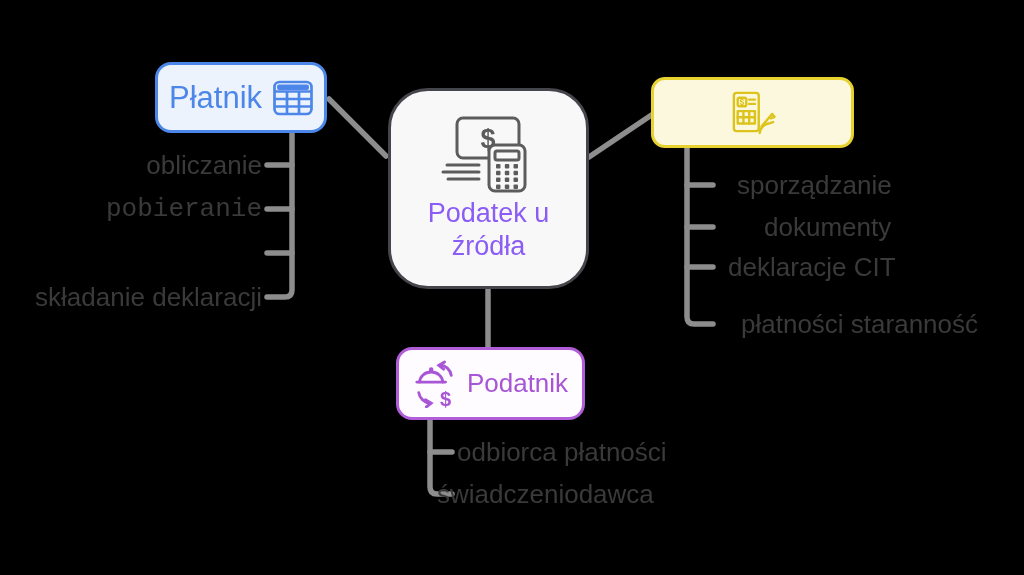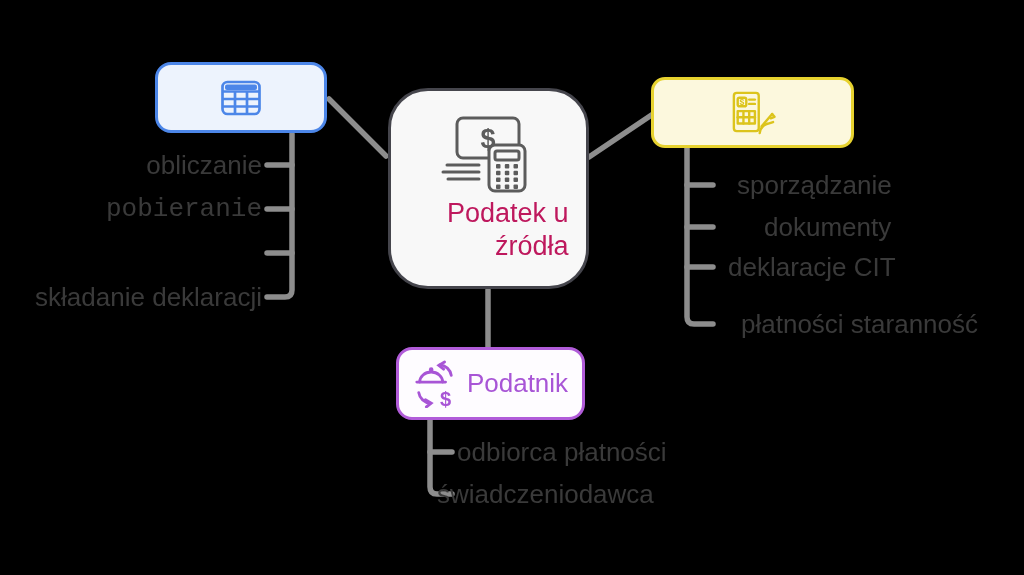--- a/index.html
+++ b/index.html
@@ -16,22 +16,22 @@
     background:#EDF3FD;border:3px solid #4C86E8;border-radius:16px;gap:11px;
   }
   .platnik-node .lbl{color:#4C86E8;font-size:31px;font-weight:500;}
 
   .center-node{
     left:388px;top:88px;width:201px;height:201px;
     background:#F8F8F8;border:3.5px solid #45454C;border-radius:40px;
     flex-direction:column;gap:4px;
   }
   .center-node .lbl{
-    color:#be185d;font-size:27px;line-height:33px;font-weight:500;
-    width:160px;text-align:right;white-space:normal;
+    color:#8b5cf6;font-size:27px;line-height:33px;font-weight:500;
+    width:160px;text-align:center;white-space:normal;
   }
 
   .obowiazki-node{
     left:651px;top:77px;width:203px;height:71px;
     background:#FCF8DD;border:3px solid #E7D22F;border-radius:14px;gap:12px;
   }
   .obowiazki-node .lbl{color:#E3C411;font-size:30px;font-weight:500;}
 
   .podatnik-node{
     left:396px;top:347px;width:189px;height:73px;
@@ -65,20 +65,21 @@
       <path d="M687 185 L713 185"></path>
       <path d="M687 227 L713 227"></path>
       <path d="M687 267 L713 267"></path>
 
       <path d="M430 419 L430 487 Q430 494 437 494 L452 494"></path>
       <path d="M430 452 L452 452"></path>
     </g>
   </svg>
 
   <div class="node platnik-node">
+    <span class="lbl">Płatnik</span>
     <svg width="40" height="36" viewBox="0 0 40 36">
       <g stroke="#4C86E8" stroke-width="2.7" fill="none">
         <rect x="1.5" y="2" width="37" height="32" rx="5"></rect>
         <path d="M1.5 11.5 H38.5"></path>
         <path d="M14 11.5 V34"></path>
         <path d="M26 11.5 V34"></path>
         <path d="M1.5 19 H38.5"></path>
         <path d="M1.5 26.5 H38.5"></path>
       </g>
       <rect x="4" y="4.5" width="32" height="5.5" rx="2" fill="#4C86E8"></rect>

